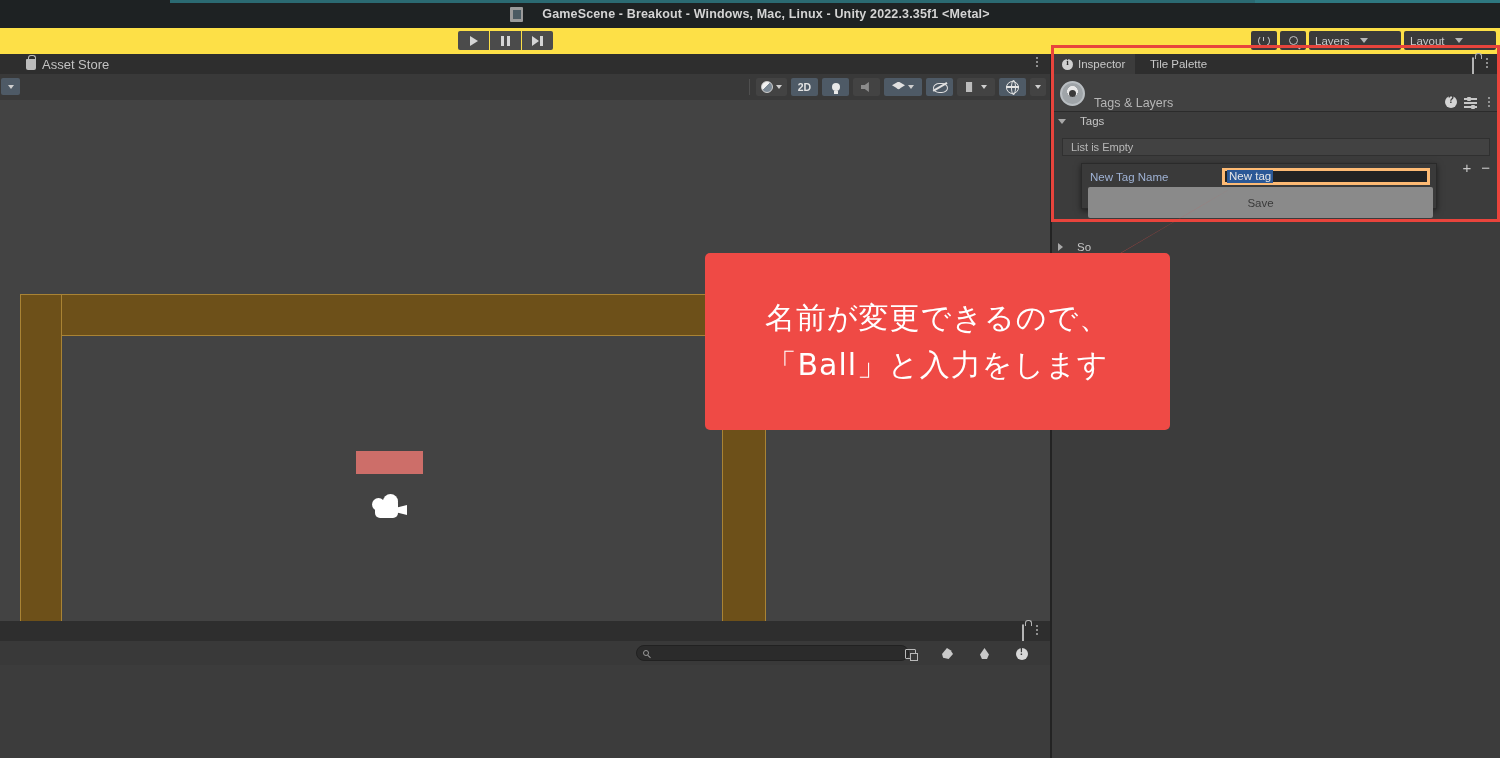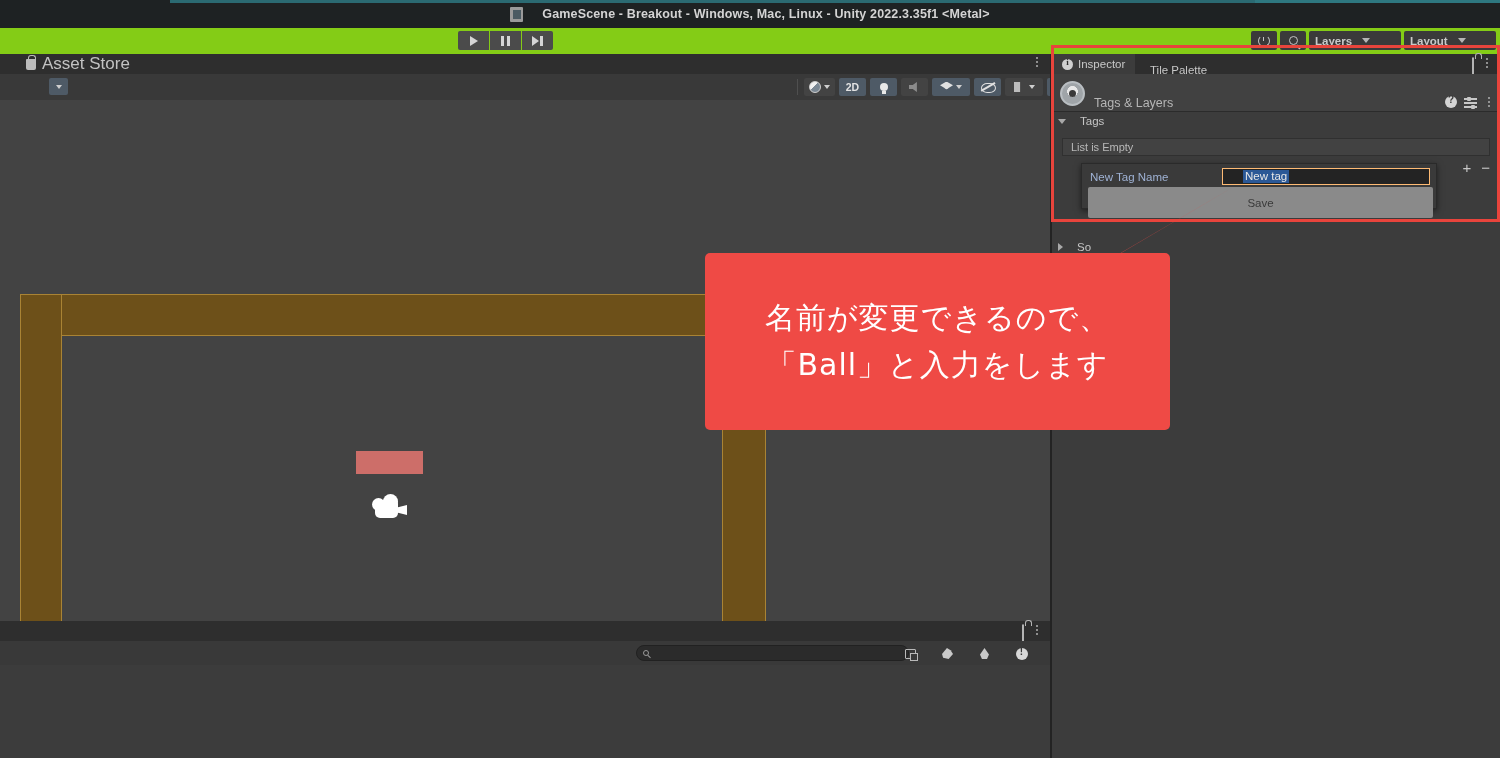--- a/index.html
+++ b/index.html
@@ -39,22 +39,21 @@
     width: 8px; height: 9px; background: #4a5a62;
   }
   .title-text {
     color: #d4d4d4; font-size: 12.5px; font-weight: bold; letter-spacing: 0.15px;
     white-space: nowrap;
   }
 
   
   .maintoolbar {
     position: absolute; left: 0; top: 28px; width: 1500px; height: 26px;
-    background: #84cc16;
-    font-weight: bold;
+    background: #fde047;
   }
   .play-group {
     position: absolute; left: 458px; top: 3px;
     display: flex; height: 19px; gap: 1px;
   }
   .play-btn {
     width: 31px; height: 19px; background: #4b4b4b;
     display: flex; align-items: center; justify-content: center;
     cursor: pointer;
   }
@@ -125,34 +124,33 @@
   }
   .ico-bag {
     width: 10px; height: 11px; background: #bcbcbc; border-radius: 1px 1px 2px 2px;
     position: relative; flex: none;
   }
   .ico-bag::before {
     content: ""; position: absolute; left: 2px; top: -3.5px;
     width: 6px; height: 5px; border: 1.5px solid #bcbcbc;
     border-bottom: none; border-radius: 3px 3px 0 0;
   }
-  .tab-label { color: #c2c2c2; font-size: 17px; }
+  .tab-label { color: #c2c2c2; font-size: 13px; }
   .scene-kebab {
     position: absolute; right: 8px; top: 3px; cursor: pointer;
   }
   .kebab {
     display: flex; flex-direction: column; gap: 2px; align-items: center;
     width: 10px;
   }
   .kebab i { width: 2px; height: 2px; background: #b0b0b0; border-radius: 50%; }
 
   .scene-toolbar {
     position: absolute; left: 0; top: 20px; width: 1050px; height: 26px;
     background: #393939;
-    margin-left: 48px;
   }
   .tb-left-dd {
     position: absolute; left: 1px; top: 4px; width: 19px; height: 17px;
     background: #4e5a66; border-radius: 2px;
     display: flex; align-items: center; justify-content: center; cursor: pointer;
   }
   .tb-right-group {
     position: absolute; right: 4px; top: 4px; height: 18px;
     display: flex; align-items: center; gap: 4px;
   }
@@ -463,22 +461,22 @@
   }
   .tag-row {
     position: absolute; left: 0; top: 3px; width: 356px; height: 19px;
     display: flex; align-items: center;
   }
   .tag-label {
     color: #9fb2d4; font-size: 11.5px; padding-left: 8px; width: 140px;
   }
   .tag-input {
     width: 208px; height: 17px; background: #232323;
-    border: 1px solid #fdba74; display: flex; align-items: center;
-    padding: 0 20px; cursor: text;
+    border: 3px solid #fdba74; display: flex; align-items: center;
+    padding: 0 2px; cursor: text;
   }
   .tag-input-sel {
     background: #2b5896; color: #e6e6e6; font-size: 11.5px;
     padding: 0 2px 1px 2px;
   }
   .save-btn {
     position: absolute; left: 6px; top: 23px; width: 345px; height: 31px;
     background: #8a8a8a; border-radius: 2px;
     display: flex; align-items: center; justify-content: center;
     color: #3a3a3a; font-size: 11.5px; cursor: pointer;
@@ -680,21 +678,21 @@
 
   <div class="divider-v"></div>
   <div class="right-bg"></div>
 
   <div class="inspector">
     <div class="insp-tabbar">
       <div class="insp-tab active" style="left:0;">
         <span class="ico-info"></span>
         <span class="insp-tab-label">Inspector</span>
       </div>
-      <div class="insp-tab" style="left:88px;margin-top:6px;">
+      <div class="insp-tab" style="left:88px;">
         <span class="insp-tab-label">Tile Palette</span>
       </div>
       <div class="insp-lock">
         <span class="ico-lock"></span>
       </div>
       <div class="insp-kebab">
         <span class="kebab">
             <i></i>
             <i></i>
             <i></i>

